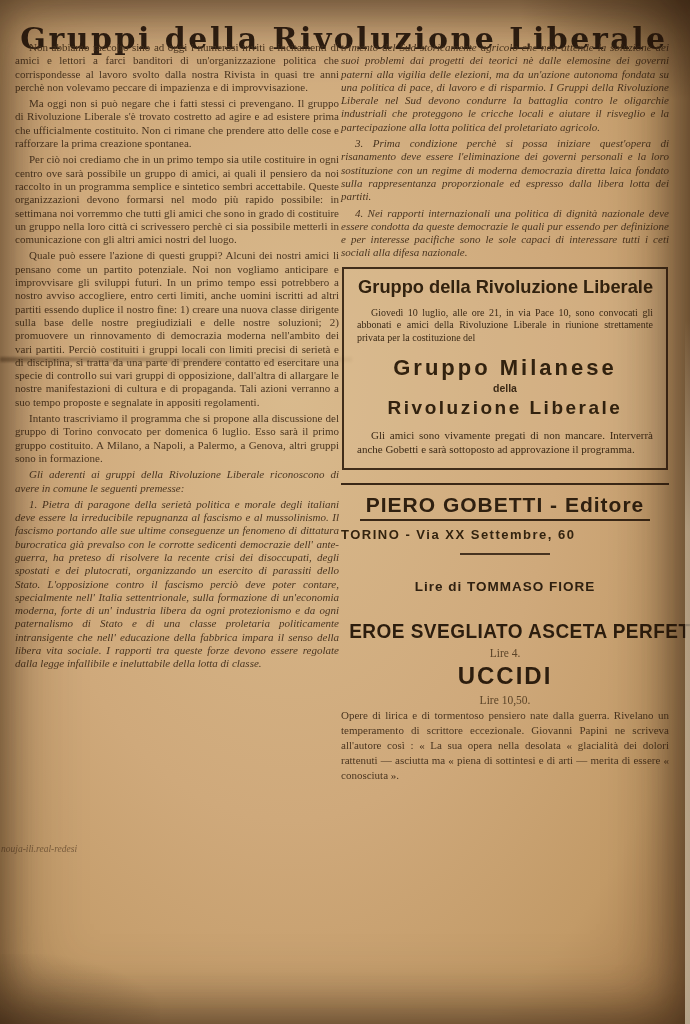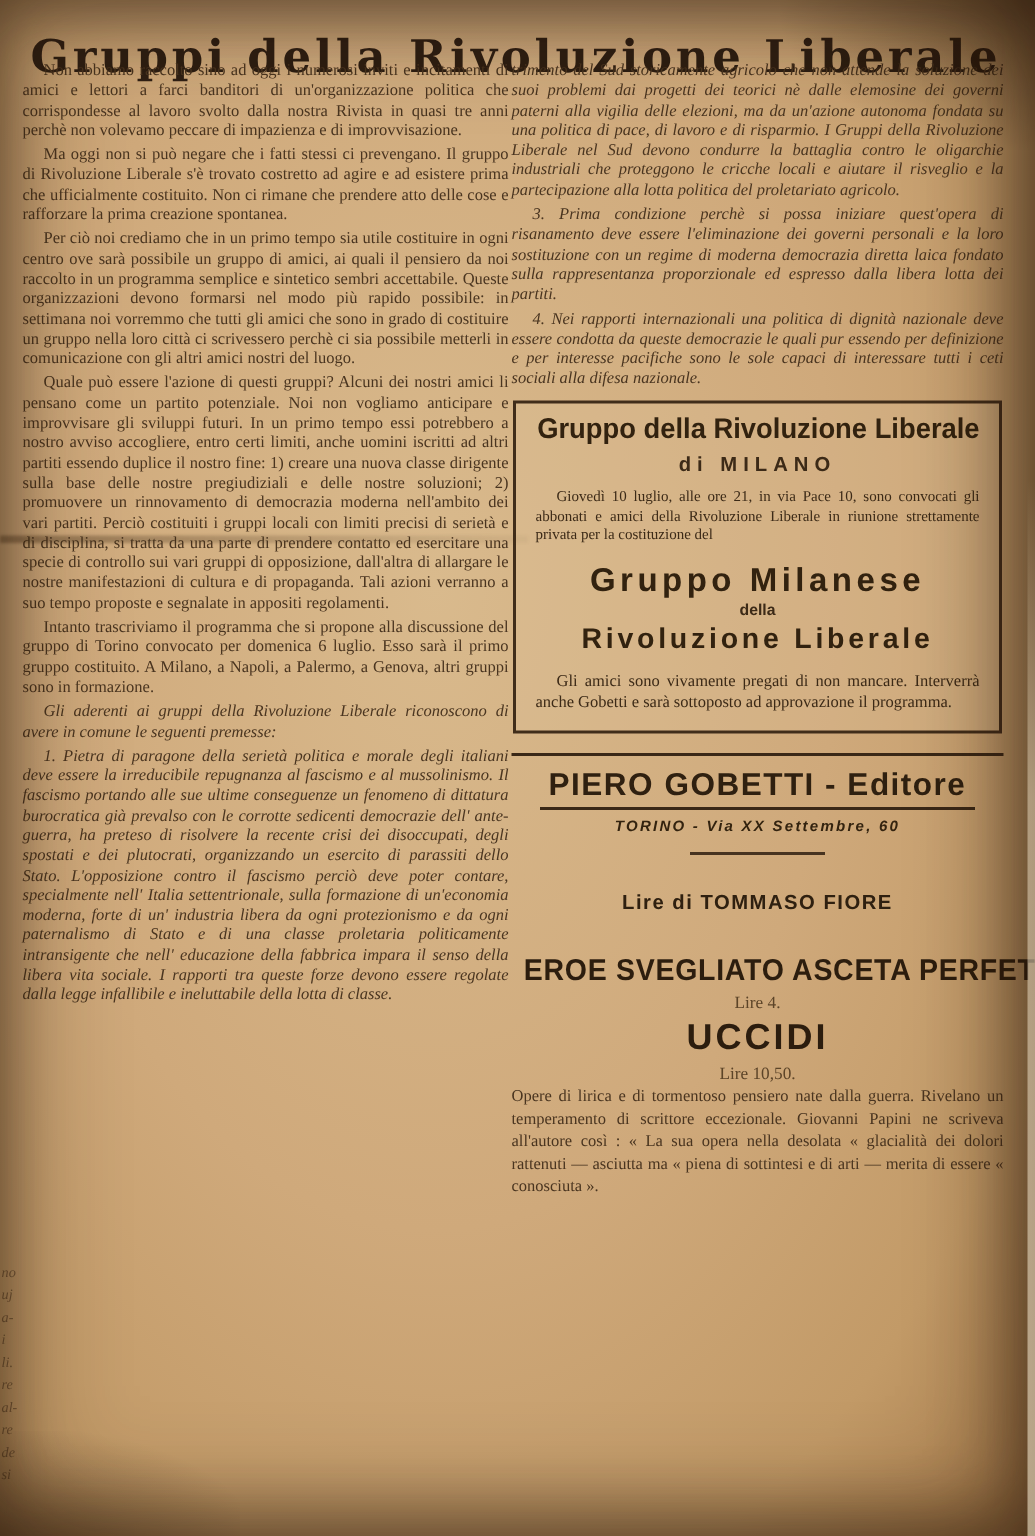--- a/index.html
+++ b/index.html
@@ -54,36 +54,36 @@
   .nb-della { font-family:"Liberation Sans", sans-serif; font-weight:700; font-size:10.5px; margin-top:1px; }
   .nb-rl { font-family:"Liberation Sans", sans-serif; font-weight:700; font-size:19px;
     letter-spacing:2.5px; margin-top:2px; color:#32220f; }
   .nb-footer { font-size:11px; line-height:1.26; text-align:justify; text-indent:14px; margin:9px 5px 0; }
 
   .rule-heavy { border-top:2.5px solid #3a2817; margin:13px 0 7px; }
   .pub-name-wrap { text-align:center; }
   .pub-name { display:inline-block; font-family:"Liberation Sans", sans-serif; font-weight:700;
     font-size:21px; letter-spacing:1px; color:#2f2010; border-bottom:2px solid #3a2817;
     padding:0 6px 2px; white-space:nowrap; }
-  .pub-addr { text-align:center; font-family:"Liberation Sans", sans-serif; font-weight:700;
-    font-size:10px; letter-spacing:1.5px; margin-top:6px; color:#33230f;font-style:italic; }
+  .pub-addr { font-family:"Liberation Sans", sans-serif; font-weight:700;
+    font-size:13px; letter-spacing:1.5px; margin-top:6px; color:#33230f; }
   .rule-short { width:90px; border-top:2px solid #473320; margin:10px auto 0; }
 
   .works { text-align:center; }
   .works-header { font-family:"Liberation Sans", sans-serif; font-weight:700; font-size:13.5px;
     letter-spacing:1px; margin-top:24px; color:#2f2010; }
   .work-title-1 { font-family:"Liberation Sans", sans-serif; font-weight:700; font-size:20px;
     letter-spacing:.5px; margin-top:24px; white-space:nowrap; transform:scaleX(.95);
     transform-origin:center; color:#2c1d0e; }
   .work-price { font-size:11.5px; color:#5c4428; margin-top:4px; }
   .work-title-2 { font-family:"Liberation Sans", sans-serif; font-weight:700; font-size:24px;
     letter-spacing:2px; color:#2c1d0e; }
   .review { font-size:11px; line-height:1.36; text-align:justify; text-indent:14px; margin-top:34px; }
 
-  .frags { position:absolute; left:1px; top:842px; width:15px; display:flex; flex-direction:column;
+  .frags { position:absolute; left:1px; top:842px; width:15px; display:flex; flex-direction:row;
     z-index:2; font-size:9.5px; font-style:italic; color:rgba(74,52,30,.62); line-height:15px; }
 </style>
 </head>
 <body>
 
 <div class="page">
 
   <h1 class="page-title">Gruppi della Rivoluzione Liberale</h1>
 
   <div class="cols">
@@ -98,21 +98,20 @@
       <p class="it">1. Pietra di paragone della serietà politica e morale degli italiani deve essere la irreducibile repugnanza al fascismo e al mussolinismo. Il fascismo portando alle sue ultime conseguenze un fenomeno di dittatura burocratica già prevalso con le corrotte sedicenti democrazie dell' ante-guerra, ha preteso di risolvere la recente crisi dei disoccupati, degli spostati e dei plutocrati, organizzando un esercito di parassiti dello Stato. L'opposizione contro il fascismo perciò deve poter contare, specialmente nell' Italia settentrionale, sulla formazione di un'economia moderna, forte di un' industria libera da ogni protezionismo e da ogni paternalismo di Stato e di una classe proletaria politicamente intransigente che nell' educazione della fabbrica impara il senso della libera vita sociale. I rapporti tra queste forze devono essere regolate dalla legge infallibile e ineluttabile della lotta di classe.</p>
     </div>
 
     <div class="col col-right">
       <p class="it noindent">trimento del Sud storicamente agricolo che non attende la soluzione dei suoi problemi dai progetti dei teorici nè dalle elemosine dei governi paterni alla vigilia delle elezioni, ma da un'azione autonoma fondata su una politica di pace, di lavoro e di risparmio. I Gruppi della Rivoluzione Liberale nel Sud devono condurre la battaglia contro le oligarchie industriali che proteggono le cricche locali e aiutare il risveglio e la partecipazione alla lotta politica del proletariato agricolo.</p>
       <p class="it">3. Prima condizione perchè si possa iniziare quest'opera di risanamento deve essere l'eliminazione dei governi personali e la loro sostituzione con un regime di moderna democrazia diretta laica fondato sulla rappresentanza proporzionale ed espresso dalla libera lotta dei partiti.</p>
       <p class="it">4. Nei rapporti internazionali una politica di dignità nazionale deve essere condotta da queste democrazie le quali pur essendo per definizione e per interesse pacifiche sono le sole capaci di interessare tutti i ceti sociali alla difesa nazionale.</p>
 
       <div class="notice-box">
         <div class="nb-title">Gruppo della Rivoluzione Liberale</div>
-        <div class="nb-sub">di MILANO</div>
         <div class="nb-body">Giovedì 10 luglio, alle ore 21, in via Pace 10, sono convocati gli abbonati e amici della Rivoluzione Liberale in riunione strettamente privata per la costituzione del</div>
         <div class="nb-group">Gruppo Milanese</div>
         <div class="nb-della">della</div>
         <div class="nb-rl">Rivoluzione Liberale</div>
         <div class="nb-footer">Gli amici sono vivamente pregati di non mancare. Interverrà anche Gobetti e sarà sottoposto ad approvazione il programma.</div>
       </div>
 
       <div class="rule-heavy"></div>
 
       <div class="pub-name-wrap">

